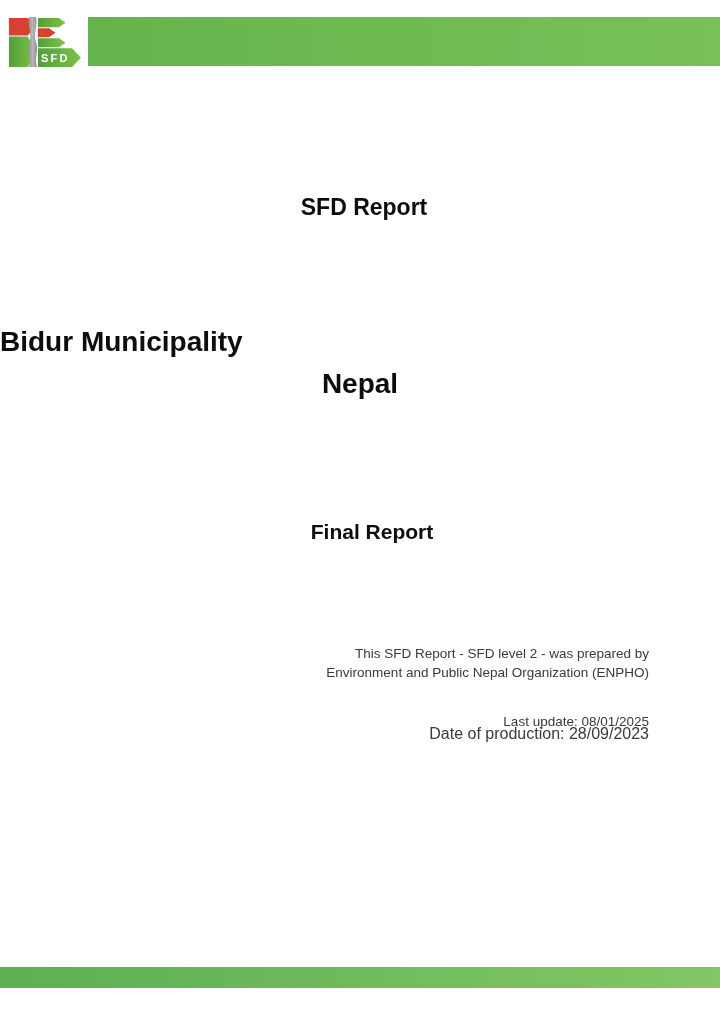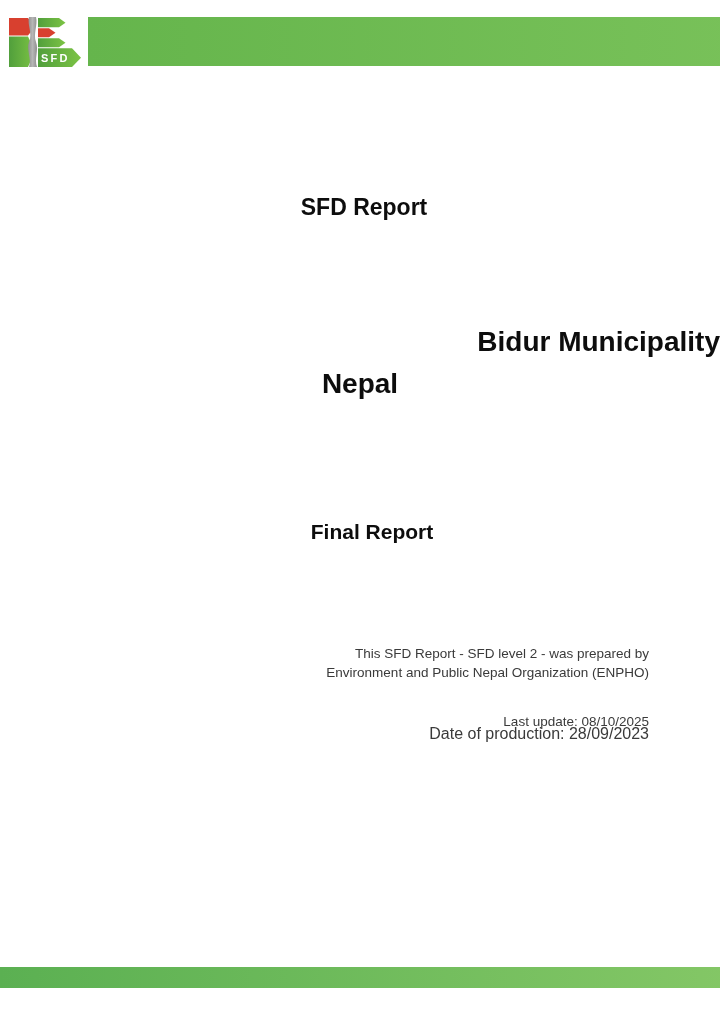--- a/index.html
+++ b/index.html
@@ -41,21 +41,21 @@
     fill:#ffffff;
   }
   .report-title{
     position:absolute;left:0;top:186px;width:720px;
     margin:4px;text-align:center;
     font-size:23px;line-height:34px;font-weight:bold;
     color:var(--text-black);
   }
   .municipality{
     position:absolute;left:0;top:326px;width:720px;
-    margin:0;text-align:right;
+    margin:0;text-align:left;
     font-size:28px;line-height:32px;font-weight:bold;
     color:var(--text-black);
   }
   .country{
     position:absolute;left:0;top:368px;width:720px;
     margin:0;text-align:center;
     font-size:28px;line-height:32px;font-weight:bold;
     color:var(--text-black);
   }
   .report-type{
@@ -126,17 +126,17 @@
 
   <h3 class="report-type">Final Report</h3>
 
   <div class="prepared-by">
     <div>This SFD Report - SFD level 2 - was prepared by</div>
     <div>Environment and Public Nepal Organization (ENPHO)</div>
   </div>
 
   <div class="date-production">Date of production: 28/09/2023</div>
 
-  <div class="last-update">Last update: 08/10/2025</div>
+  <div class="last-update">Last update: 08/01/2025</div>
 
   <div class="bottom-bar"></div>
 
 </div>
 
 </body></html>

